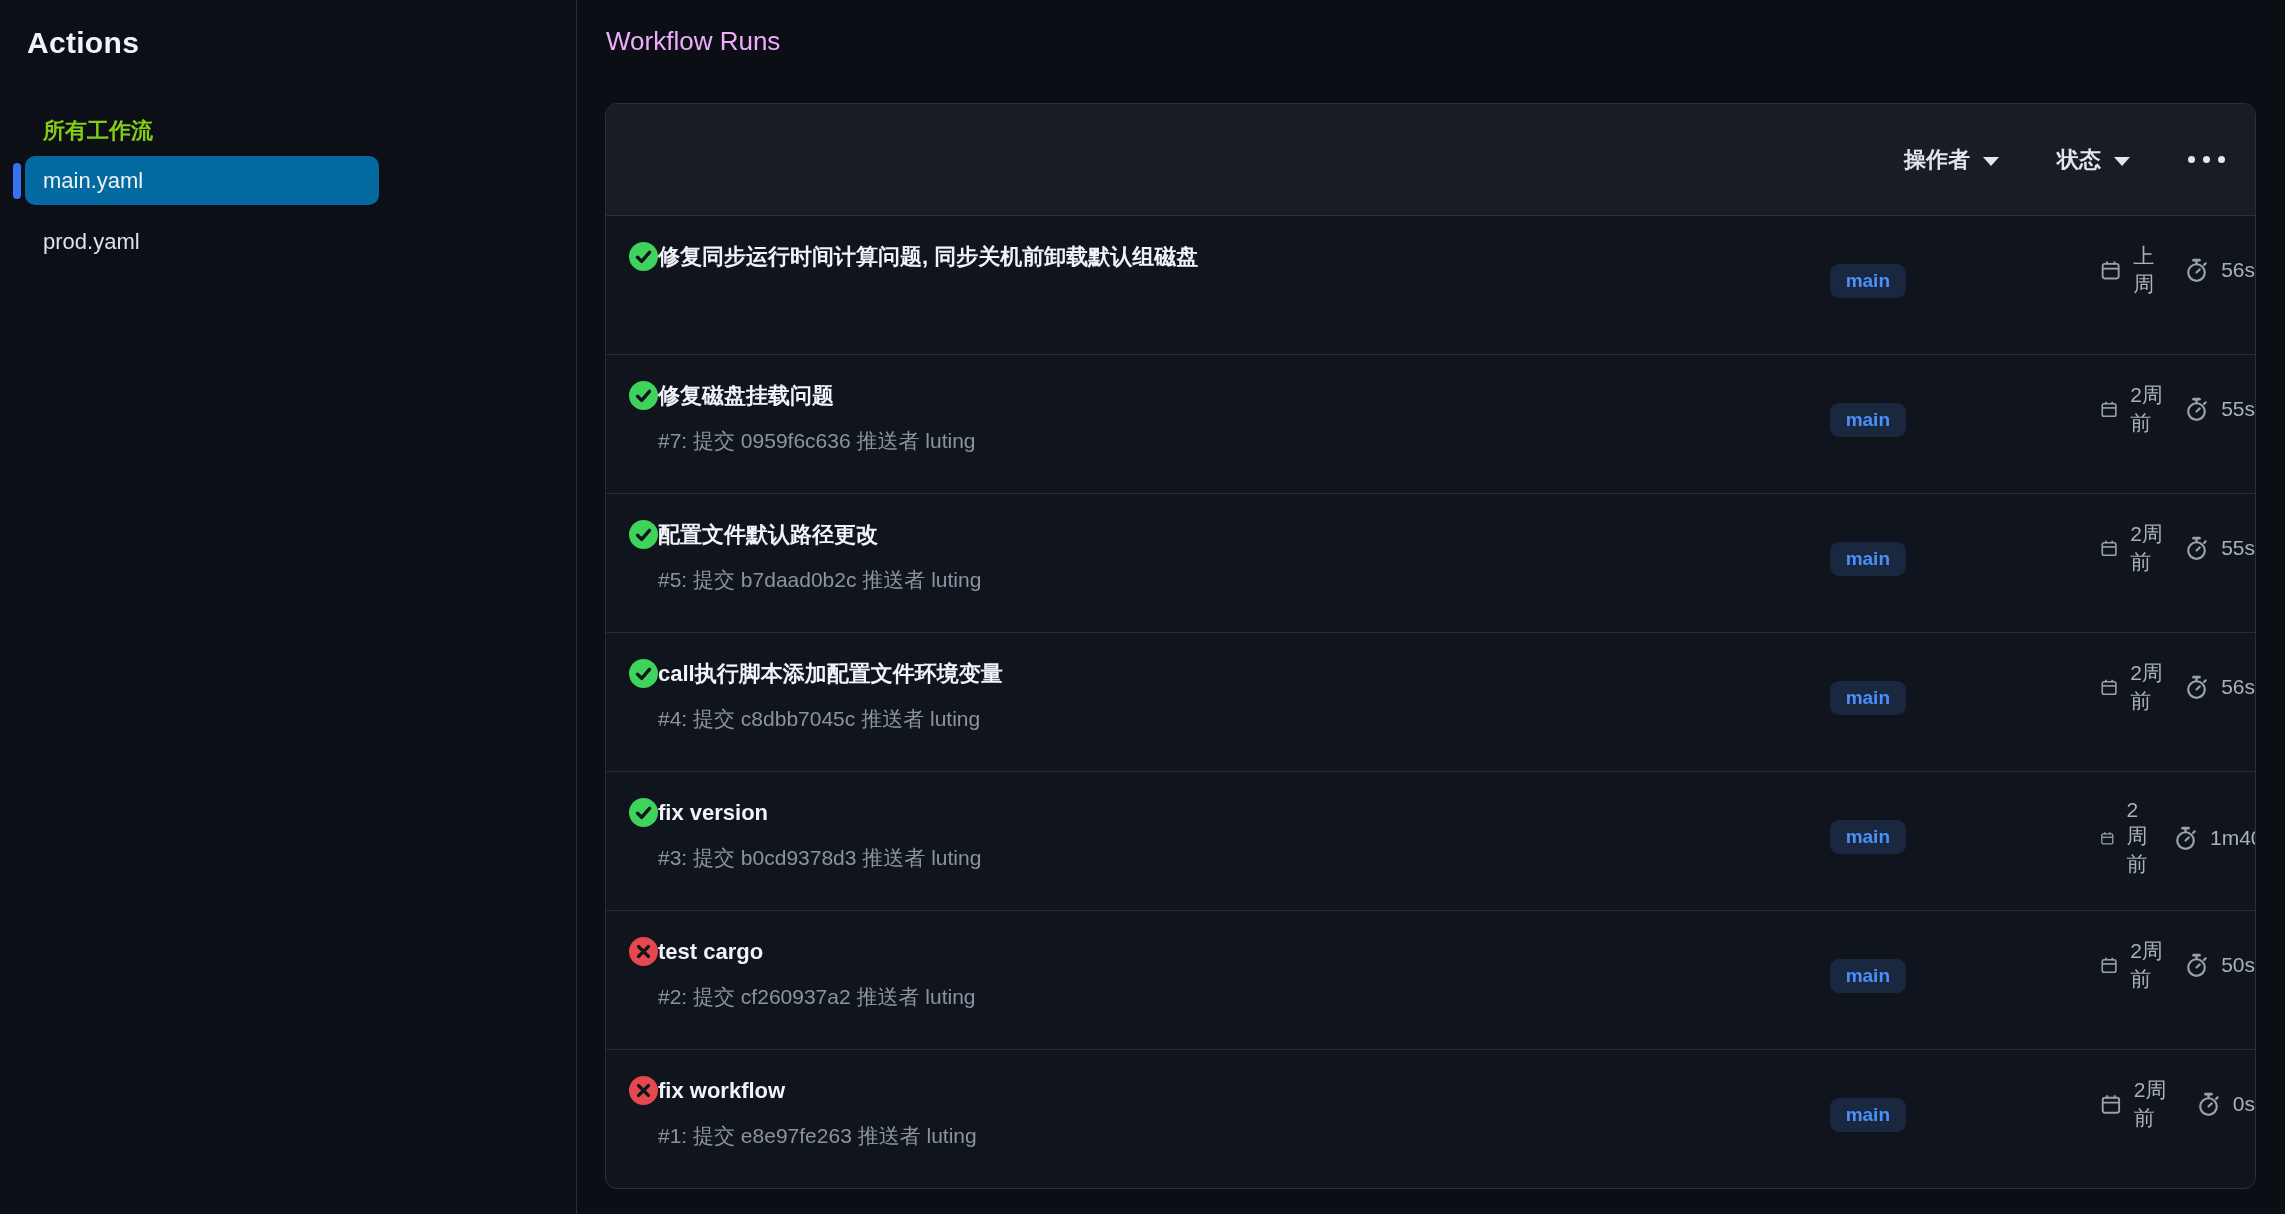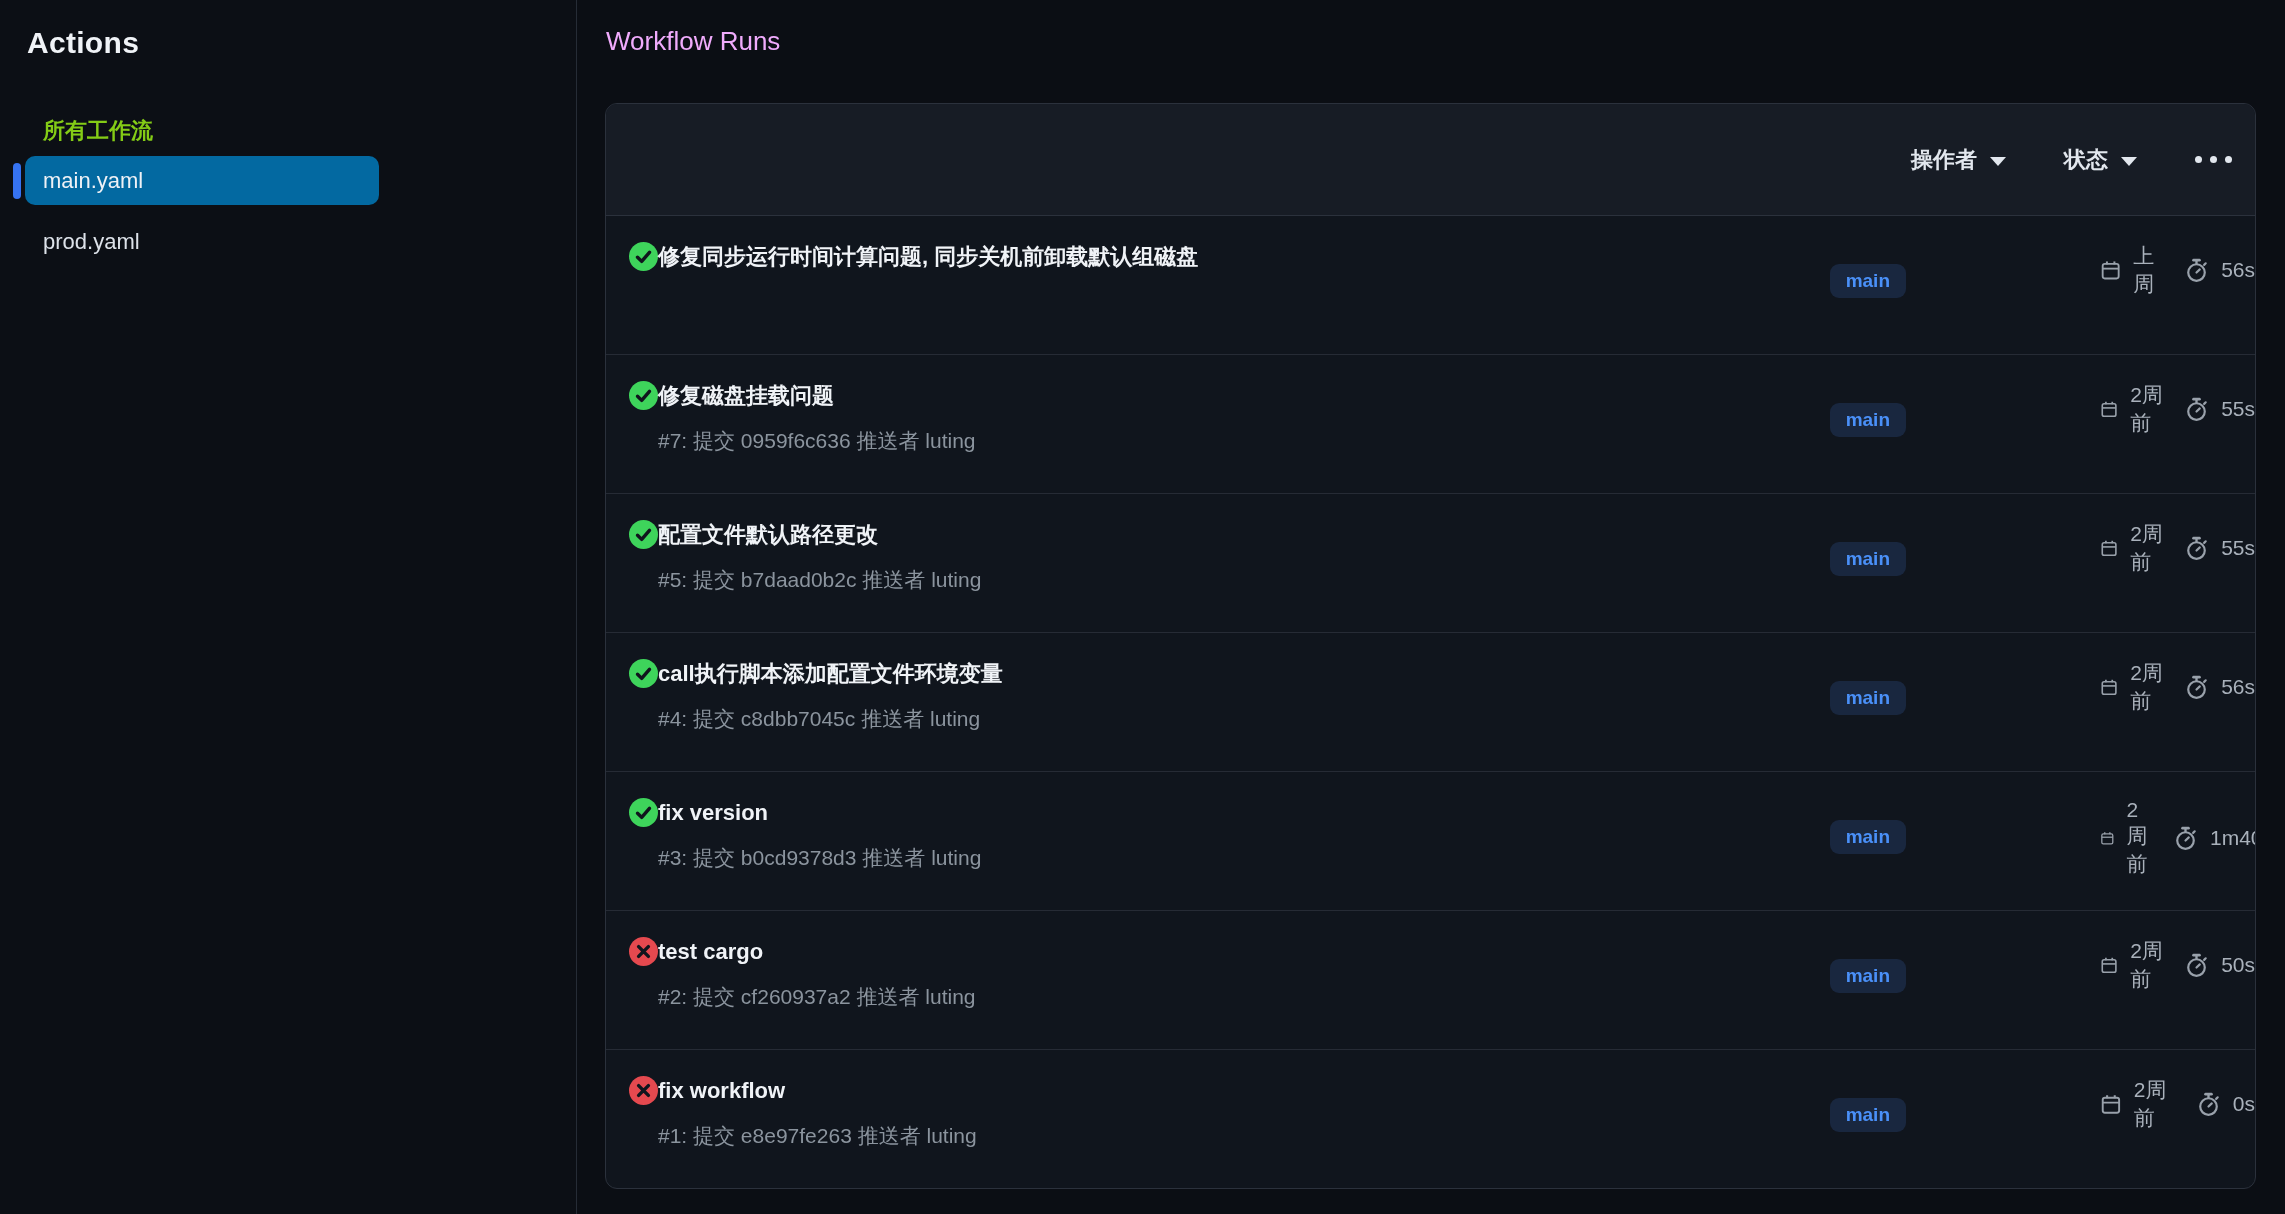--- a/index.html
+++ b/index.html
@@ -41,21 +41,21 @@
     font-size:26px;font-weight:500;color:#f0abfc;
   }
   .card{
     position:absolute;left:605px;top:103px;width:1651px;height:1086px;
     border:1px solid #2b313c;border-radius:12px;background:#10151d;
     box-sizing:border-box;overflow:hidden;
   }
   .card-header{
     height:112px;background:#171c25;border-bottom:1px solid #2b313c;
     display:flex;align-items:center;justify-content:flex-end;
-    gap:58px;padding-right:23px;box-sizing:border-box;
+    gap:58px;padding-right:30px;box-sizing:border-box;
   }
   .filter-btn{
     display:flex;align-items:center;gap:13px;
     font-size:22px;font-weight:600;color:#e2e7ee;cursor:pointer;
   }
   .caret{
     width:0;height:0;border-left:8px solid transparent;border-right:8px solid transparent;
     border-top:9px solid #e2e7ee;margin-top:4px;
   }
   .kebab{display:flex;gap:8px;cursor:pointer;align-items:center;height:30px;}

